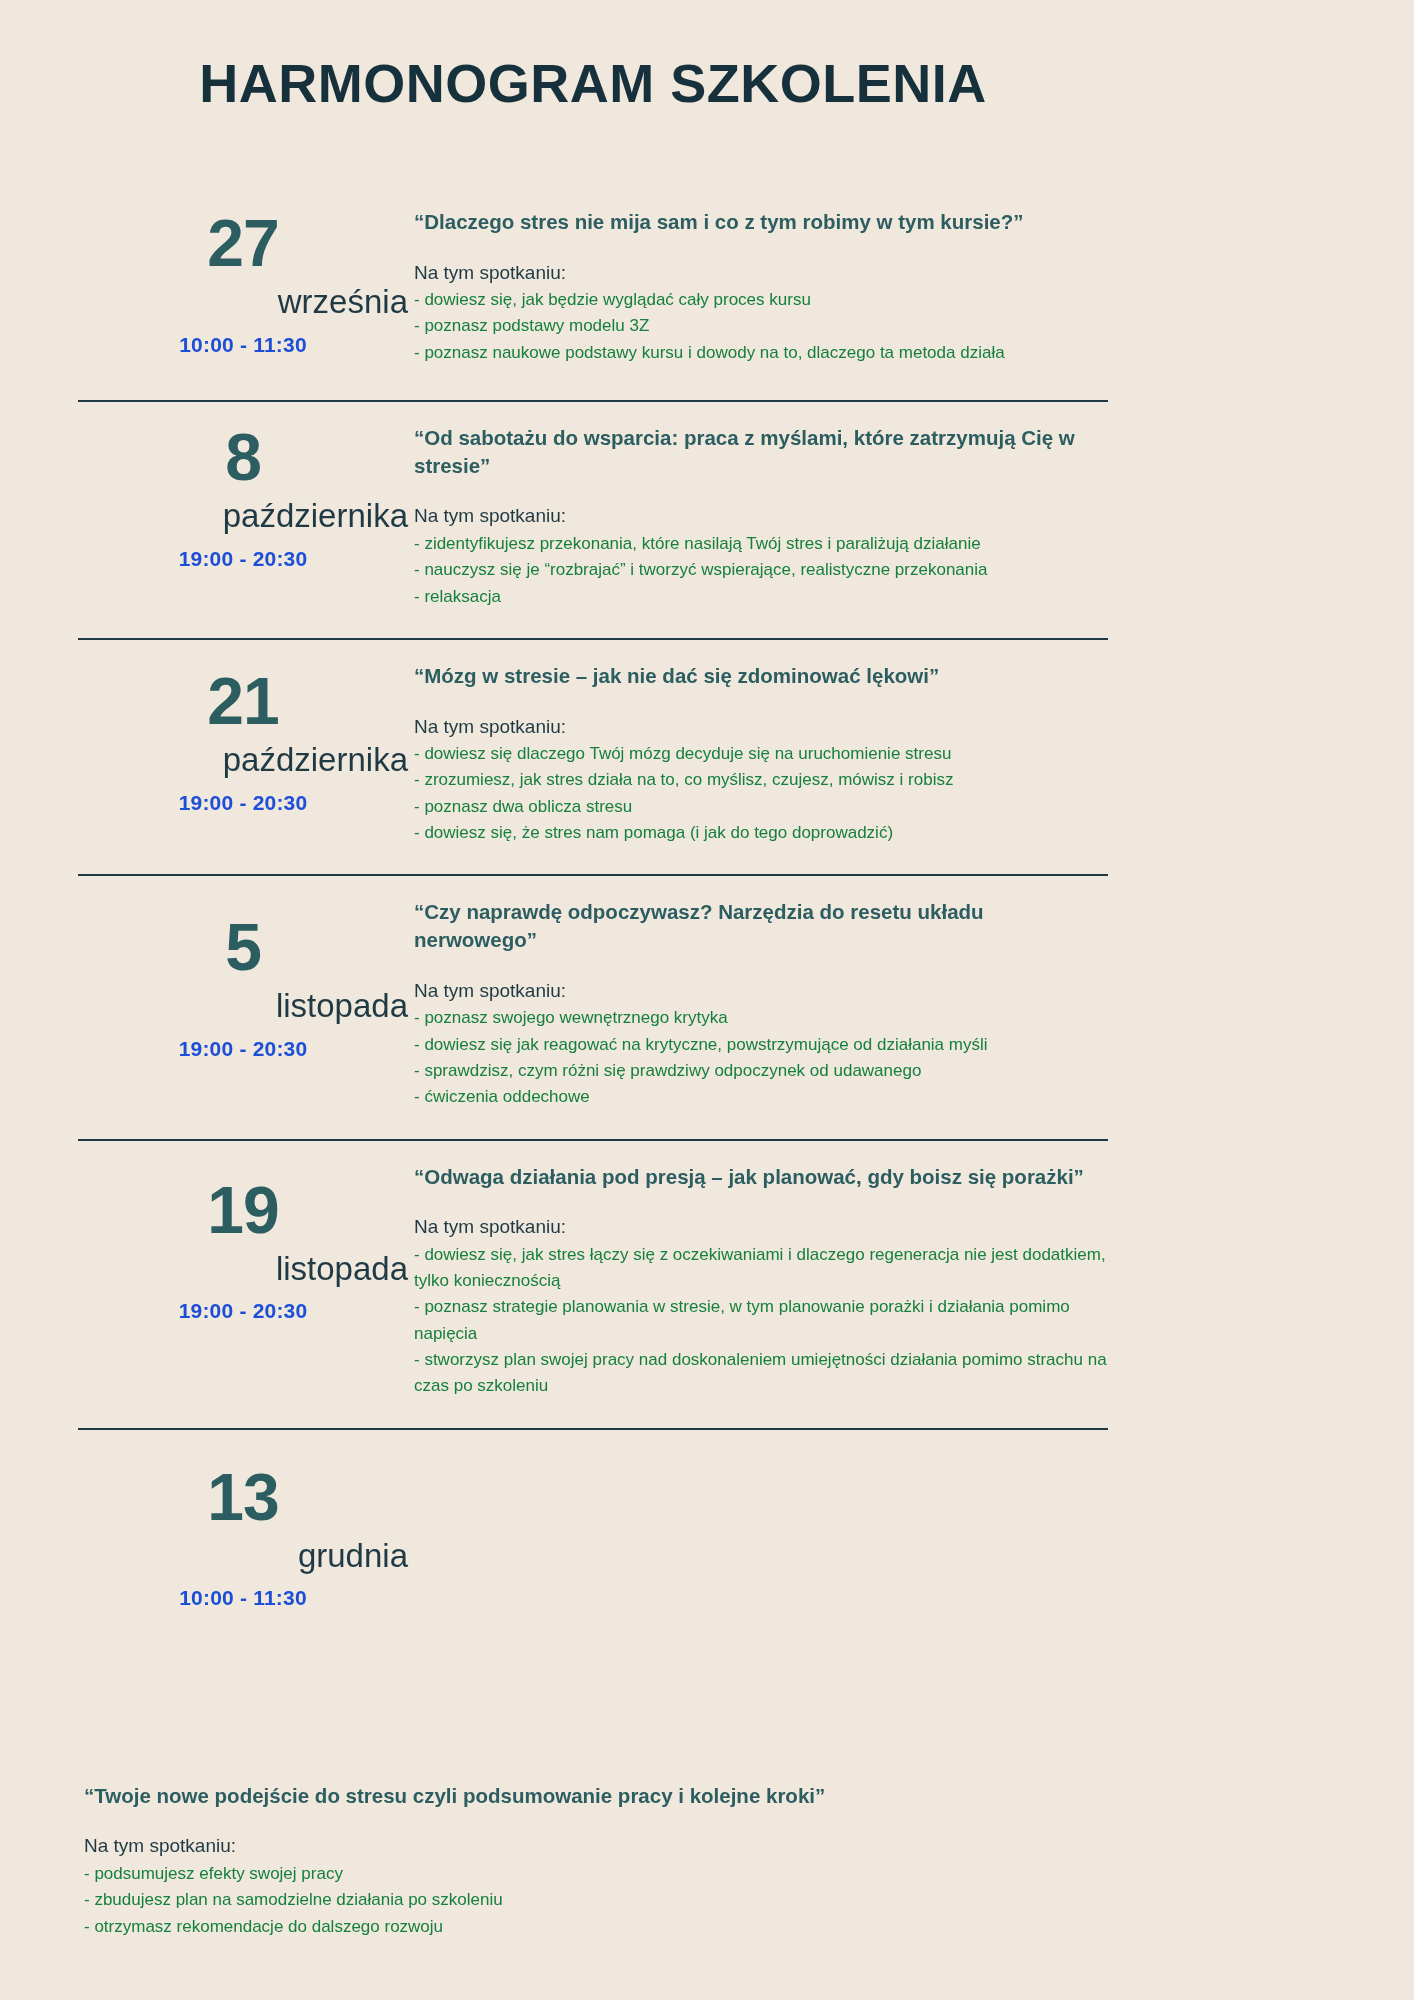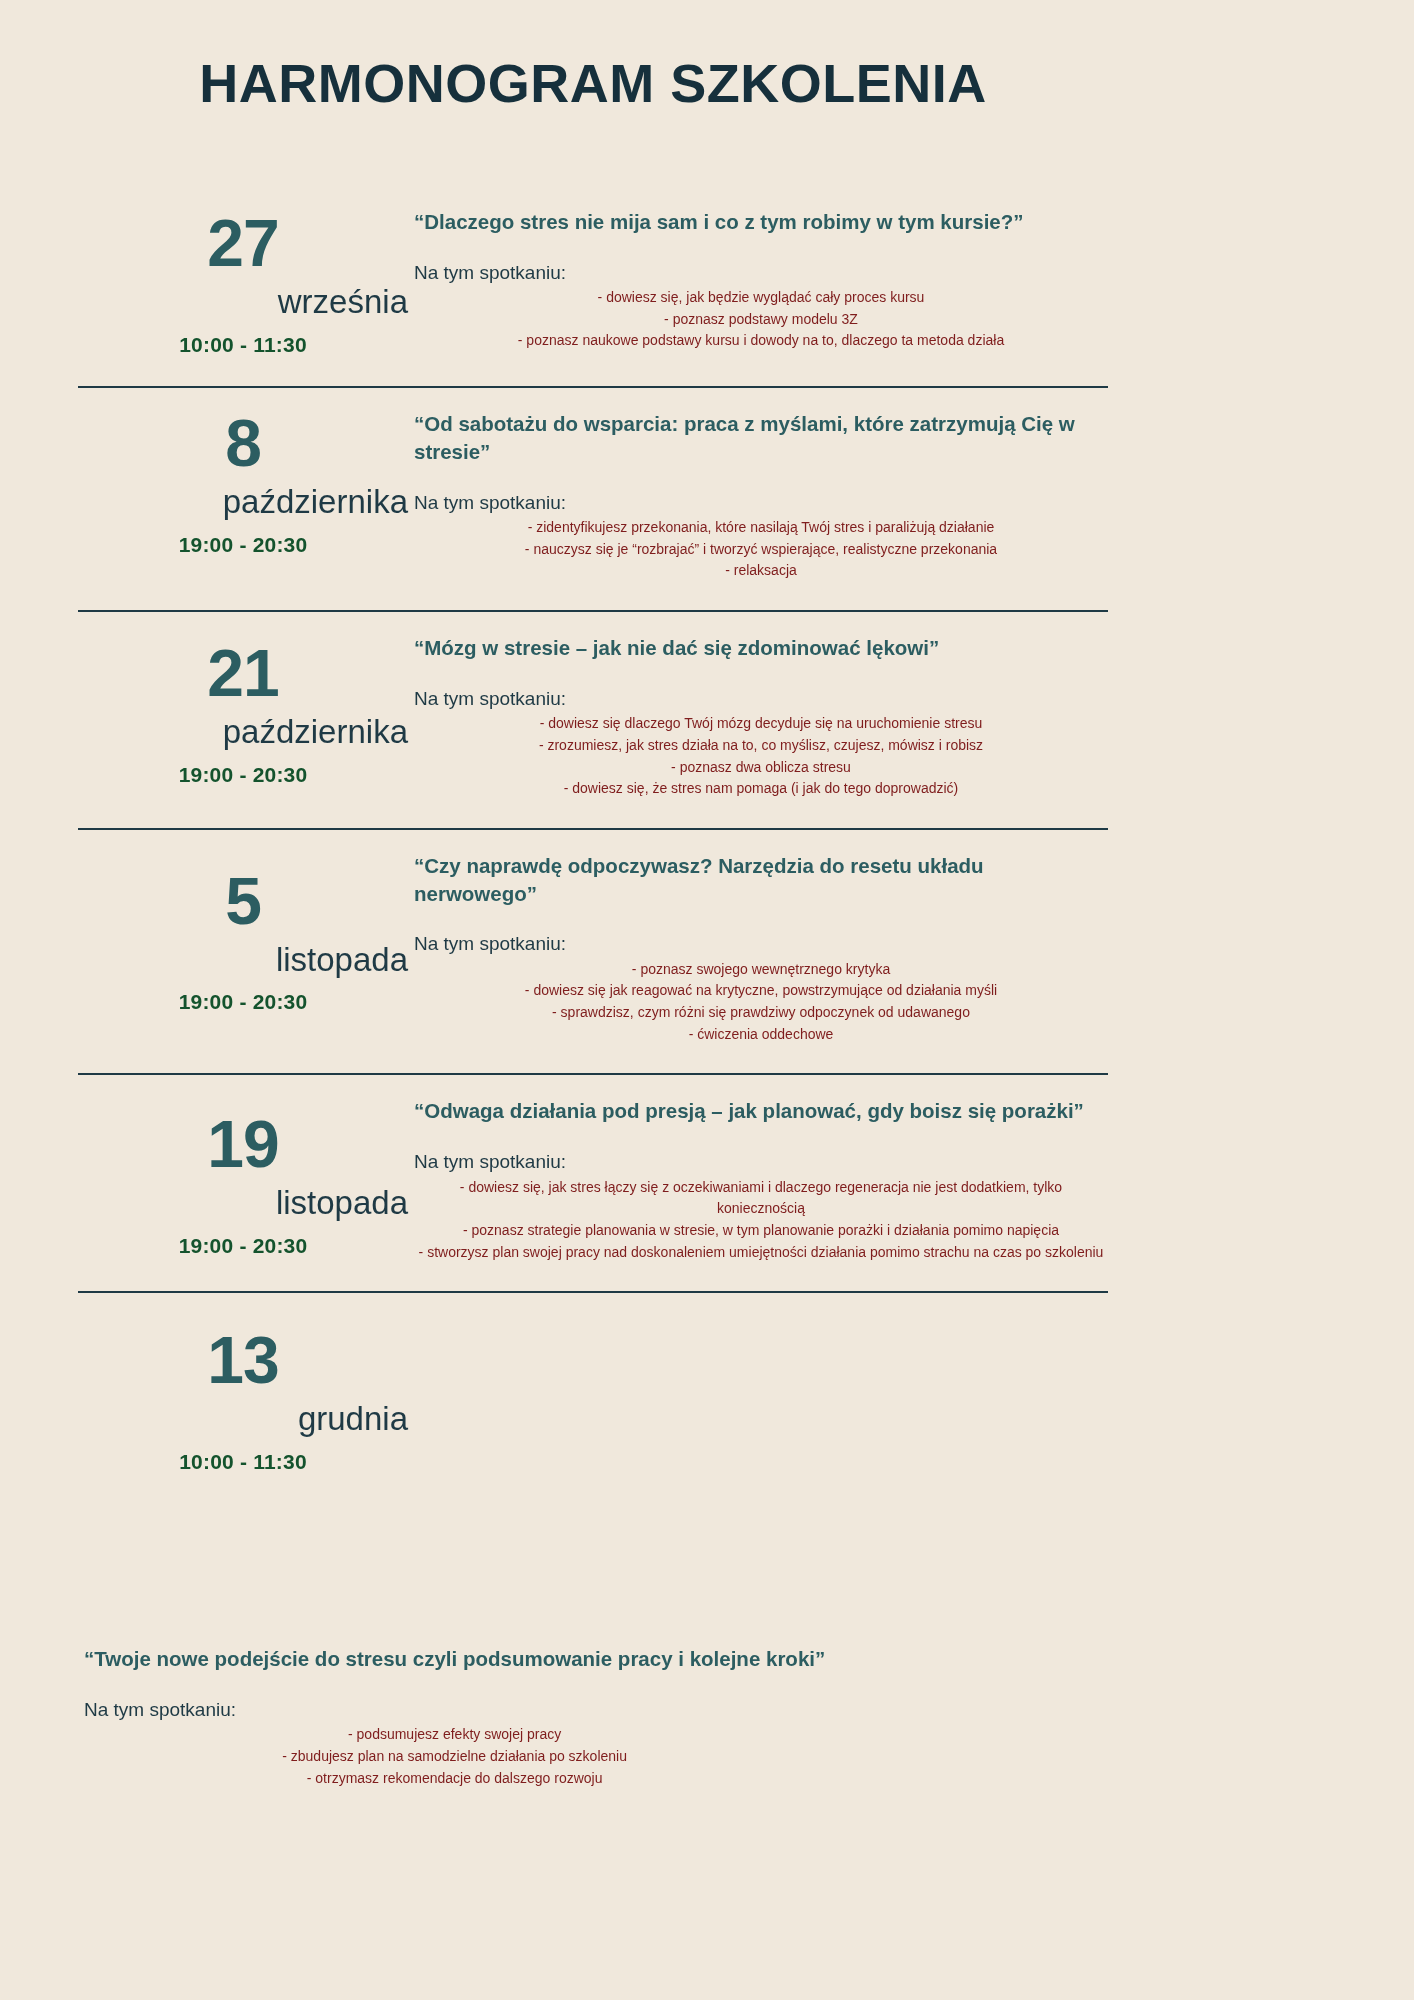--- a/index.html
+++ b/index.html
@@ -61,21 +61,21 @@
     font-size: 33px;
     font-weight: normal;
     line-height: 1.35;
     color: #1f3a45;
     margin-top: 4px;
     text-align: right;
   }
   .time {
     font-size: 21px;
     font-weight: bold;
-    color: #14532d;
+    color: #1d4ed8;
     margin-top: 8px;
     letter-spacing: 0.2px;
   }
   .content-col {
     flex: 1 1 auto;
     padding: 22px 0 28px 6px;
     box-sizing: border-box;
   }
   .session-title {
     font-size: 20.5px;
@@ -88,24 +88,23 @@
     font-size: 19px;
     color: #1f3a45;
     line-height: 1.55;
   }
   .bullets {
     margin: 0;
     padding: 0;
     list-style: none;
   }
   .bullets li {
-    font-size: 14px;
-    color: #7f1d1d;
+    font-size: 17px;
+    color: #15803d;
     line-height: 1.55;
-    text-align: center;
   }
   
   .row-0 .date-col { padding-top: 26px; }
   .row-0 .content-col { padding-top: 24px; padding-bottom: 34px; }
   .row-1 .date-col { padding-top: 22px; }
   .row-2 .date-col { padding-top: 28px; }
   .row-3 .date-col { padding-top: 38px; }
   .row-4 .date-col { padding-top: 36px; }
   .row-5 .date-col { padding-top: 34px; }
 </style>

